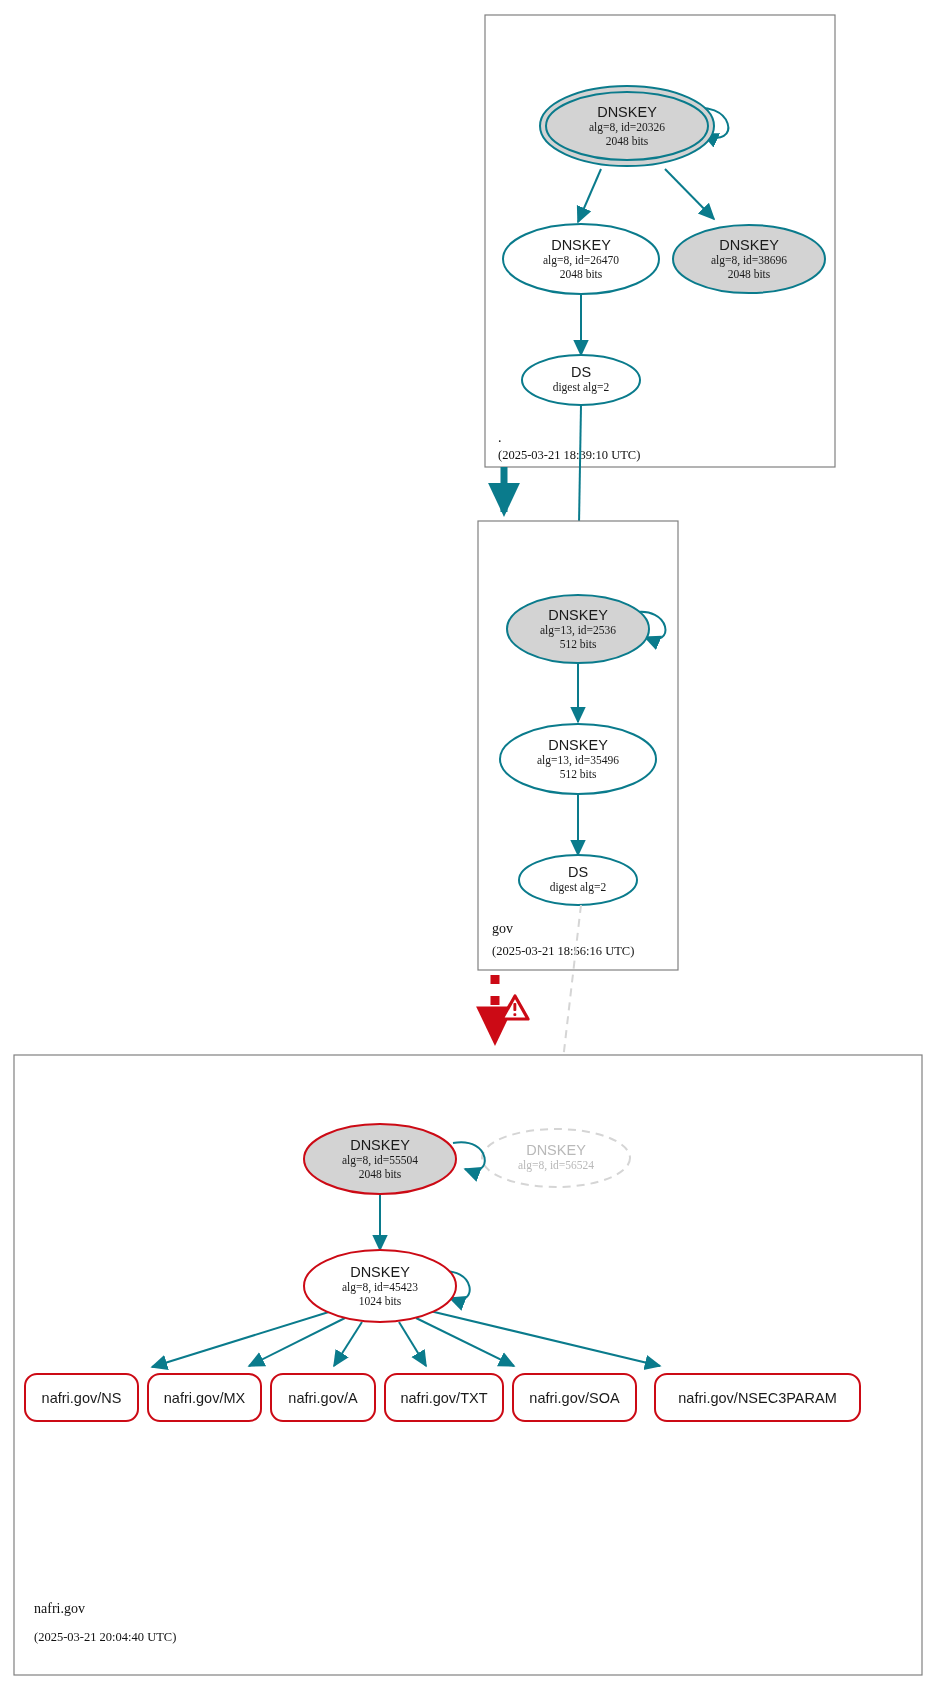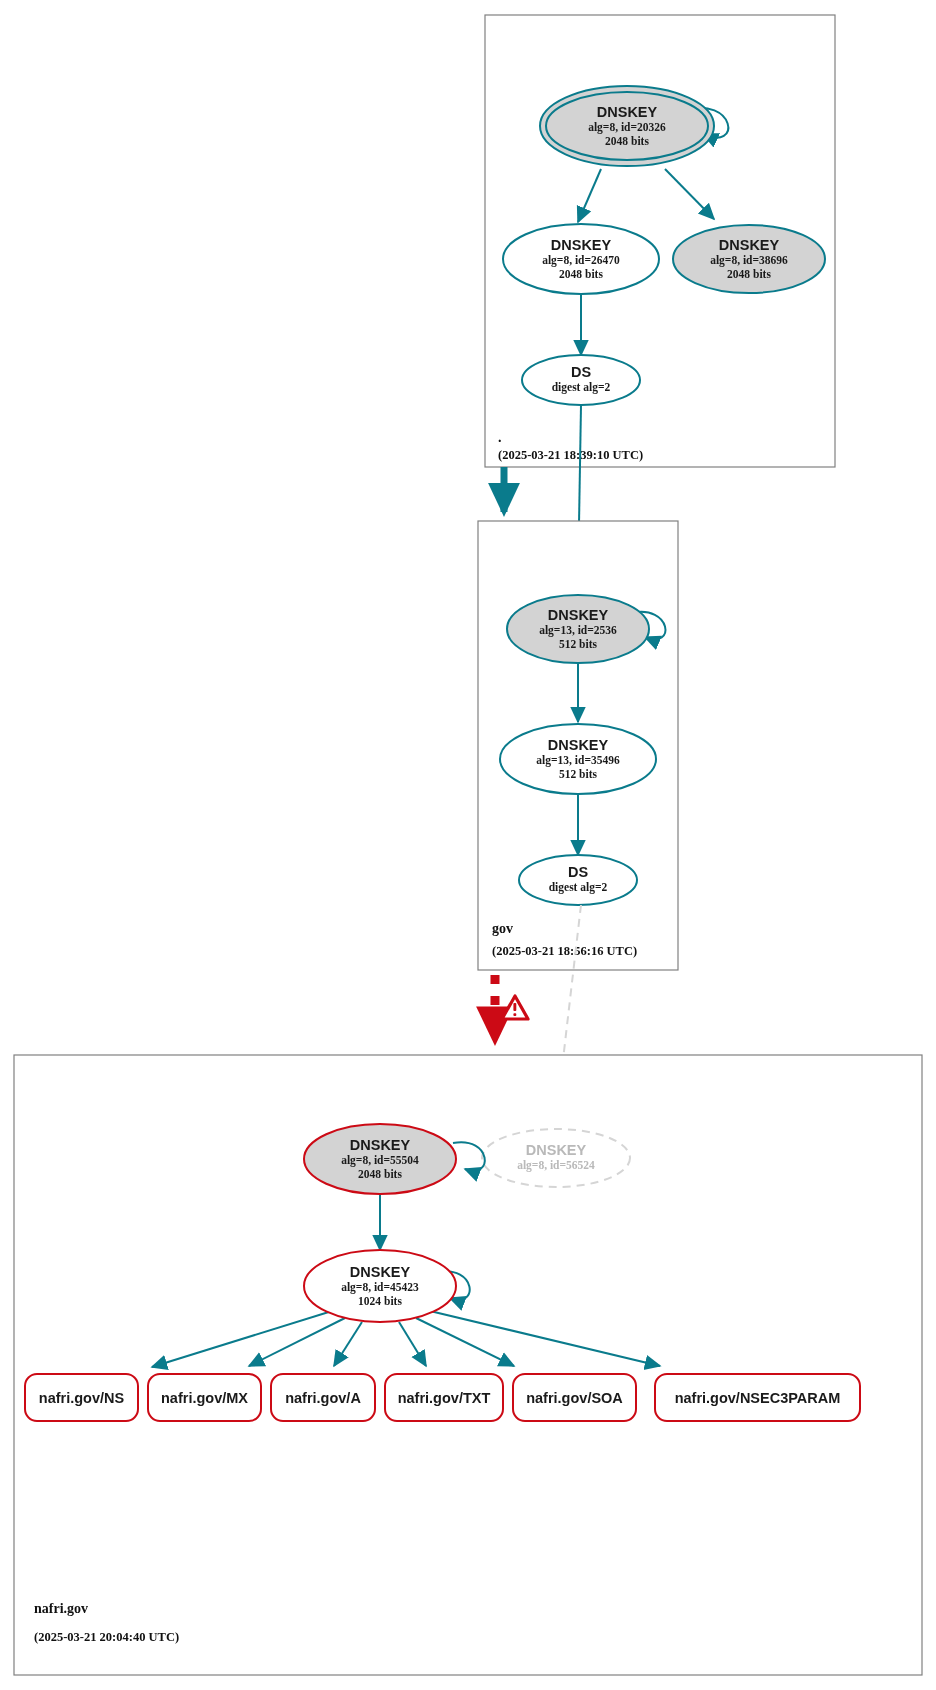--- a/index.html
+++ b/index.html
@@ -1,18 +1,18 @@
 <!DOCTYPE html>
 <html><head>
 <meta charset="utf-8">
 <style>
   html,body{margin:0;padding:0;background:#ffffff;}
   body{width:936px;height:1690px;position:relative;
        font-family:"Liberation Sans", sans-serif;}
-  #stage{position:absolute;inset:0;width:936px;height:1222px;font-weight:bold;}
+  #stage{position:absolute;inset:0;width:936px;height:1222px;}
   svg{display:block;}
   .zone-box{fill:#ffffff;stroke:#808080;stroke-width:1.2;}
   .node-ell{fill:#ffffff;stroke:#0a7b8c;stroke-width:2;}
   .node-ell.sep{fill:#d3d3d3;}
   .node-ell.red{stroke:#cc0a15;}
   .node-ell.red.sep{fill:#d3d3d3;stroke:#cc0a15;}
   .node-ell.ghost{fill:#ffffff;stroke:#d5d5d5;stroke-width:2;stroke-dasharray:8 6;}
   .rr-box{fill:#ffffff;stroke:#cc0a15;stroke-width:2;}
   .edge{stroke:#0a7b8c;stroke-width:2;fill:none;}
   .edge-ghost{stroke:#d5d5d5;stroke-width:2;fill:none;stroke-dasharray:8 6;}

